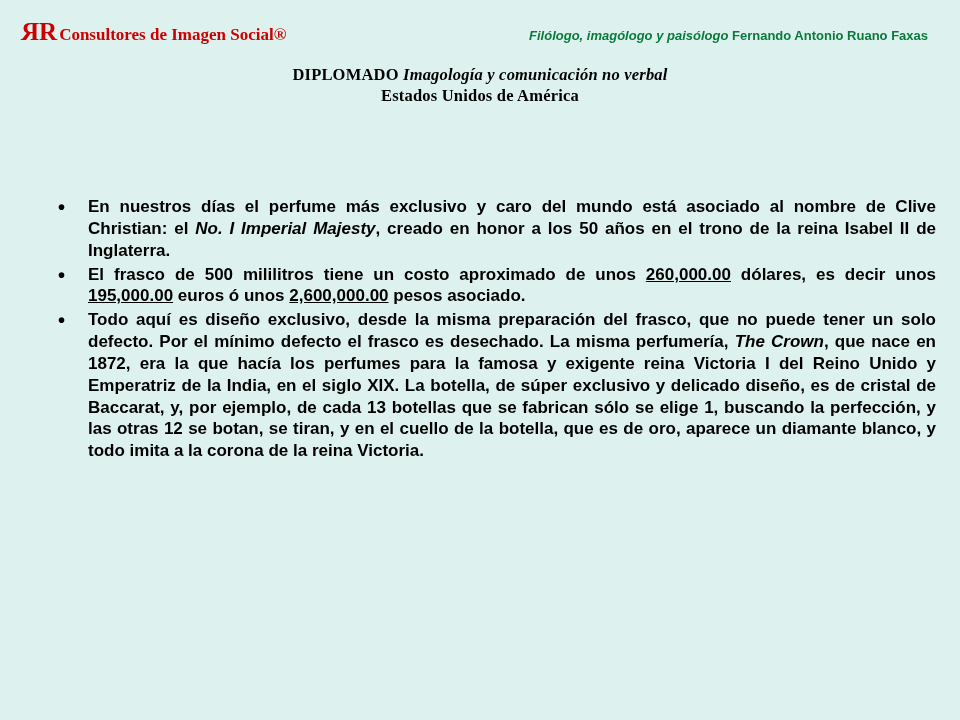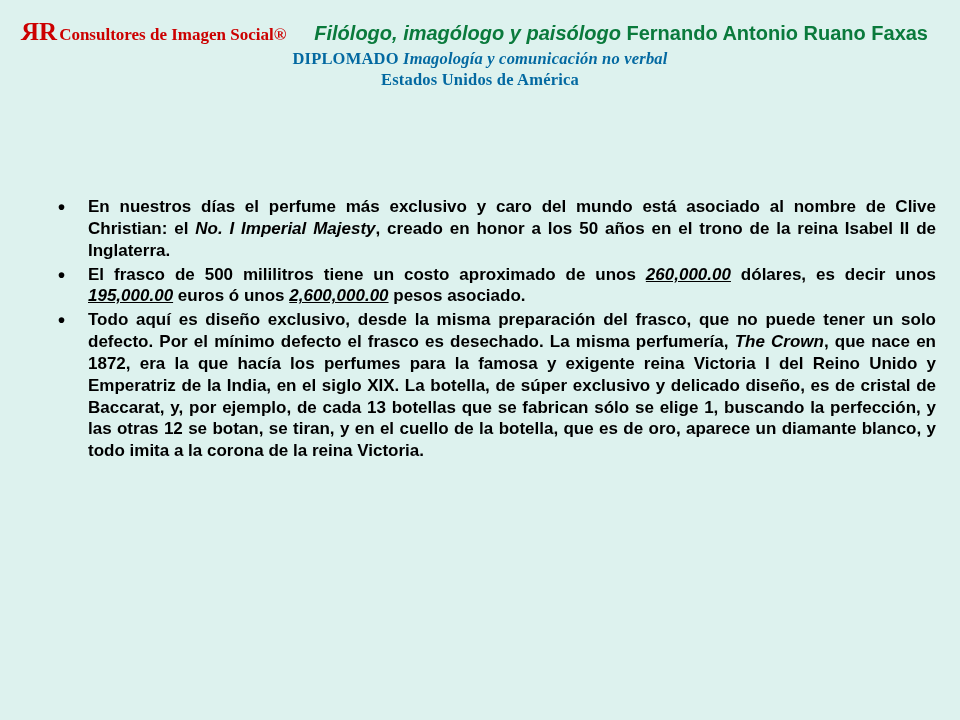--- a/index.html
+++ b/index.html
@@ -50,35 +50,35 @@
   .logo-text {
     color: #cc0000;
     font-weight: bold;
     font-size: 17px;
     font-family: "Liberation Serif", serif;
     margin-left: 3px;
     letter-spacing: 0px;
   }
   .author-line {
     color: #0a7a3c;
-    font-size: 20px;
+    font-size: 13px;
     font-weight: bold;
     font-family: "Liberation Sans", sans-serif;
     margin-right: 10px;
   }
   .author-line .ital {
     font-style: italic;
   }
   .header-sub {
-    color: #0369a1;
+    color: #000000;
     font-weight: bold;
     font-family: "Liberation Serif", serif;
     font-size: 16.5px;
     line-height: 1.28;
-    margin-top: 2px;
+    margin-top: 18px;
   }
   .header-sub .ital {
     font-style: italic;
   }
   .header-sub .row {
     letter-spacing: 0.2px;
   }
 
   
   .content {
@@ -109,21 +109,20 @@
     left: 14px;
     top: -1px;
     font-size: 20px;
     color: #000;
   }
   .ital {
     font-style: italic;
   }
   .ul-underline {
     text-decoration: underline;
-    font-style: italic;
   }
 </style>
 </head>
 <body>
 
 <div class="slide">
 
   <div class="header">
 
     <div class="header-line1">

